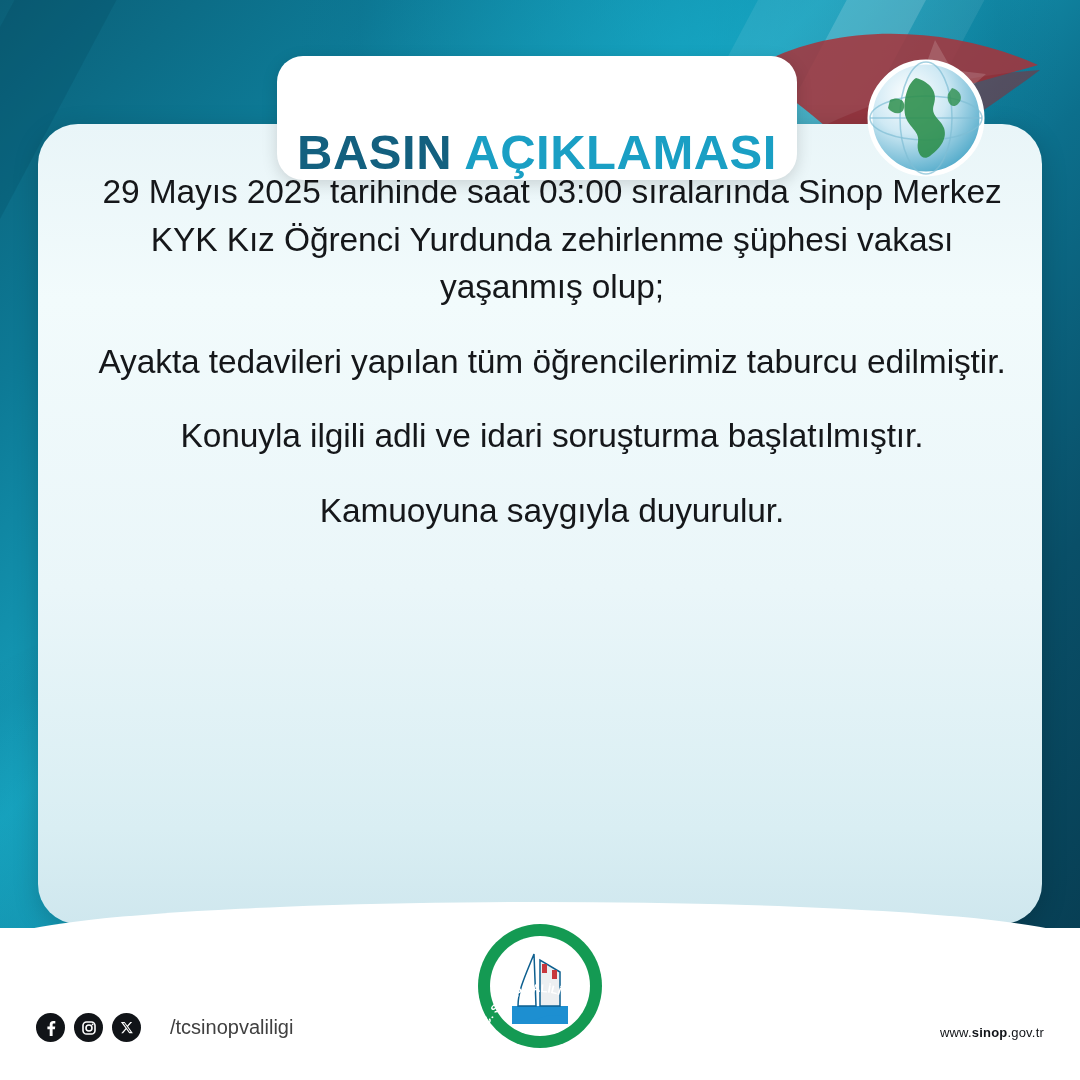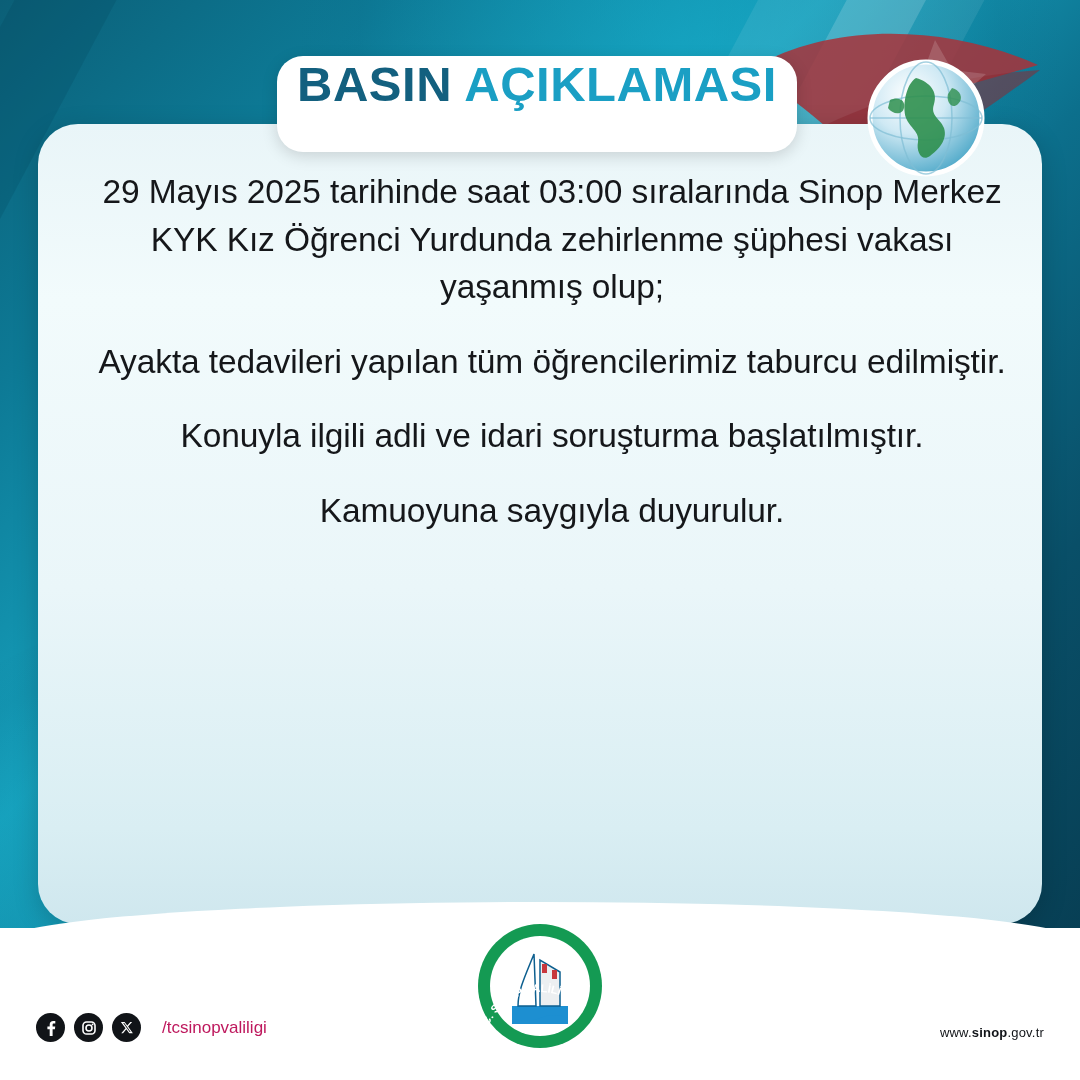--- a/index.html
+++ b/index.html
@@ -63,24 +63,24 @@
     left: 38px; top: 124px; width: 1004px; height: 800px;
     background: linear-gradient(180deg, #e9f5f8 0%, #f2fbfc 22%, #eaf6f9 58%, #d9eef3 88%, #cfe7ee 100%);
     border-radius: 40px;
     box-shadow: 0 6px 26px rgba(0,0,0,0.18);
   }
 
   
   .title-pill {
     position: absolute;
     left: 277px; top: 56px;
-    width: 520px; height: 96px;
+    width: 520px; height: 124px;
     background: #ffffff;
     border-radius: 26px;
-    display: flex; align-items: flex-start; justify-content: center;
+    display: flex; align-items: flex-end; justify-content: center;
     box-shadow: 0 4px 16px rgba(0,0,0,0.15);
     z-index: 5;
   }
   .title-pill .title-text {
     font-size: 49px;
     font-weight: bold;
     letter-spacing: 0.5px;
     color: #13607f;
     white-space: nowrap;
   }
@@ -114,23 +114,23 @@
     position: absolute; left: 36px; bottom: 38px;
     display: flex; align-items: center; gap: 9px;
   }
   .soc {
     width: 29px; height: 29px; border-radius: 50%;
     background: #111418;
     display: flex; align-items: center; justify-content: center;
     color: #fff;
   }
   .handle {
-    margin-left: 12px;
-    font-size: 17px;
-    color: #be185d;
+    margin-left: 20px;
+    font-size: 20px;
+    color: #404040;
     font-weight: 500;
   }
   .footer-url {
     position: absolute; right: 36px; bottom: 40px;
     font-size: 13px;
     color: #111418;
     letter-spacing: 0.2px;
   }
   .footer-url b { font-weight: bold; }
 

